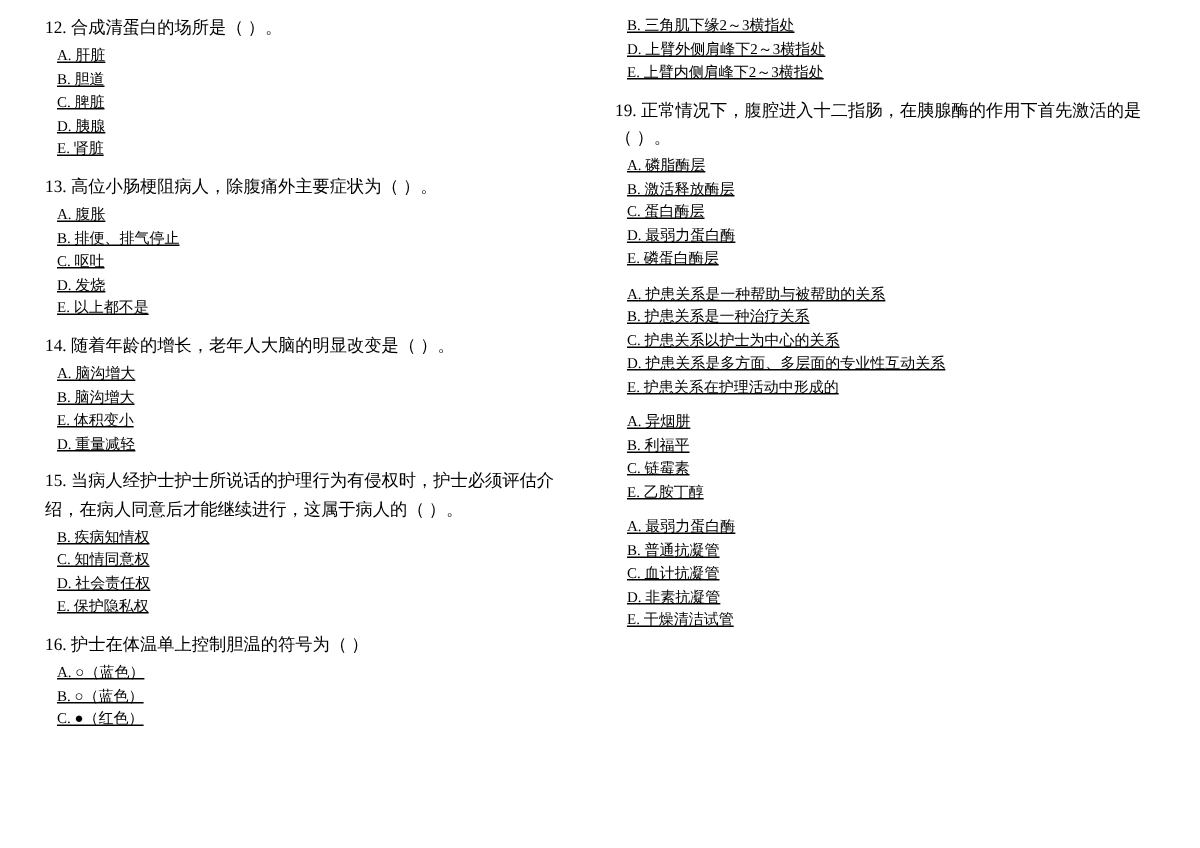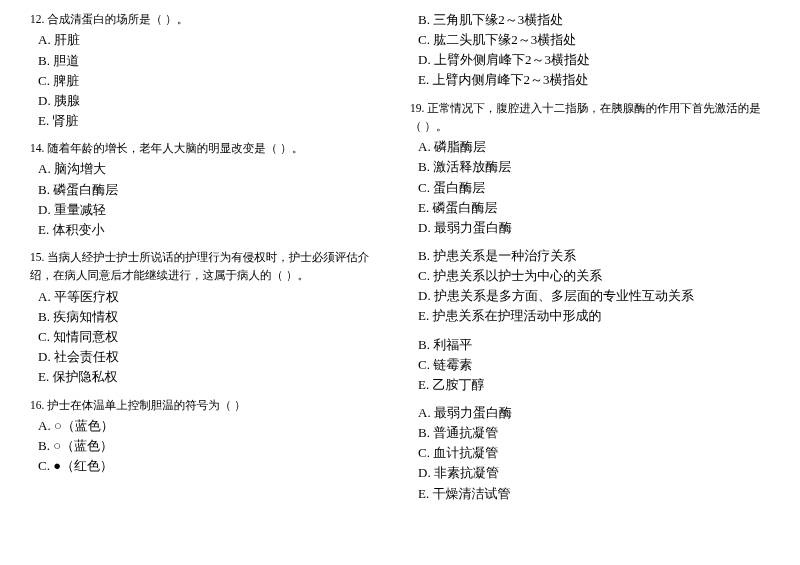--- a/index.html
+++ b/index.html
@@ -31,85 +31,94 @@
     }
     .question-block {
       margin-bottom: 8px;
     }
     .question-title {
       font-size: 11.5px;
       line-height: 1.6;
       margin-bottom: 2px;
     }
     .option {
-      font-size: 13px;
+      font-size: 10px;
       line-height: 1.55;
       padding-left: 8px;
+      text-decoration: underline;
     }
   </style>
 </head>
 <body>
 
 <div class="page-container">
   <div class="columns">
     <div class="col-left">
 
     <div class="question-block">
           <div class="question-title">12. 合成清蛋白的场所是（    ）。</div>
           <div class="option">A. 肝脏</div>
           <div class="option">B. 胆道</div>
           <div class="option">C. 脾脏</div>
           <div class="option">D. 胰腺</div>
           <div class="option">E. 肾脏</div>
         </div>
         <div class="question-block">
+          <div class="question-title">13. 高位小肠梗阻病人，除腹痛外主要症状为（    ）。</div>
+          <div class="option">A. 腹胀</div>
+          <div class="option">B. 排便、排气停止</div>
+          <div class="option">C. 呕吐</div>
+          <div class="option">D. 发烧</div>
+          <div class="option">E. 以上都不是</div>
+        </div>
+        <div class="question-block">
           <div class="question-title">14. 随着年龄的增长，老年人大脑的明显改变是（    ）。</div>
           <div class="option">A. 脑沟增大</div>
-          <div class="option">B. 磷蛋白酶层</div>
+          <div class="option">B. 脑沟增大</div>
+          <div class="option">E. 体积变小</div>
           <div class="option">D. 重量减轻</div>
-          <div class="option">E. 体积变小</div>
         </div>
         <div class="question-block">
           <div class="question-title">15. 当病人经护士护士所说话的护理行为有侵权时，护士必须评估介绍，在病人同意后才能继续进行，这属于病人的（    ）。</div>
-          <div class="option">A. 平等医疗权</div>
           <div class="option">B. 疾病知情权</div>
           <div class="option">C. 知情同意权</div>
           <div class="option">D. 社会责任权</div>
           <div class="option">E. 保护隐私权</div>
         </div>
         <div class="question-block">
           <div class="question-title">16. 护士在体温单上控制胆温的符号为（    ）</div>
           <div class="option">A. ○（蓝色）</div>
           <div class="option">B. ○（蓝色）</div>
           <div class="option">C. ●（红色）</div>
         </div>
       </div>
     <div class="col-right">
 
     <div class="question-block">
           <div class="option">B. 三角肌下缘2～3横指处</div>
-          <div class="option">C. 肱二头肌下缘2～3横指处</div>
           <div class="option">D. 上臂外侧肩峰下2～3横指处</div>
           <div class="option">E. 上臂内侧肩峰下2～3横指处</div>
         </div>
         <div class="question-block">
           <div class="question-title">19. 正常情况下，腹腔进入十二指肠，在胰腺酶的作用下首先激活的是（    ）。</div>
           <div class="option">A. 磷脂酶层</div>
           <div class="option">B. 激活释放酶层</div>
           <div class="option">C. 蛋白酶层</div>
+          <div class="option">D. 最弱力蛋白酶</div>
           <div class="option">E. 磷蛋白酶层</div>
-          <div class="option">D. 最弱力蛋白酶</div>
         </div>
         <div class="question-block">
+          <div class="option">A. 护患关系是一种帮助与被帮助的关系</div>
           <div class="option">B. 护患关系是一种治疗关系</div>
           <div class="option">C. 护患关系以护士为中心的关系</div>
           <div class="option">D. 护患关系是多方面、多层面的专业性互动关系</div>
           <div class="option">E. 护患关系在护理活动中形成的</div>
         </div>
         <div class="question-block">
+          <div class="option">A. 异烟肼</div>
           <div class="option">B. 利福平</div>
           <div class="option">C. 链霉素</div>
           <div class="option">E. 乙胺丁醇</div>
         </div>
         <div class="question-block">
           <div class="option">A. 最弱力蛋白酶</div>
           <div class="option">B. 普通抗凝管</div>
           <div class="option">C. 血计抗凝管</div>
           <div class="option">D. 非素抗凝管</div>
           <div class="option">E. 干燥清洁试管</div>

